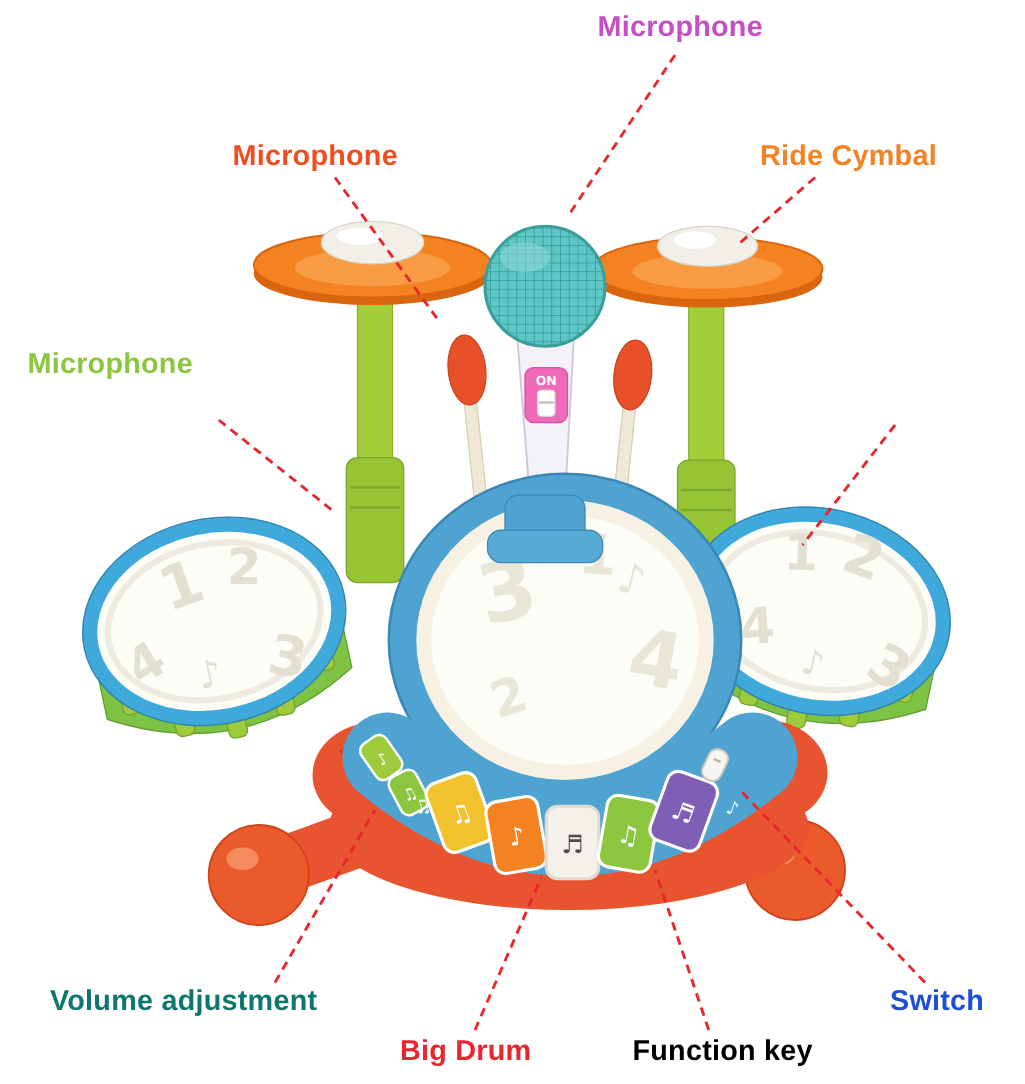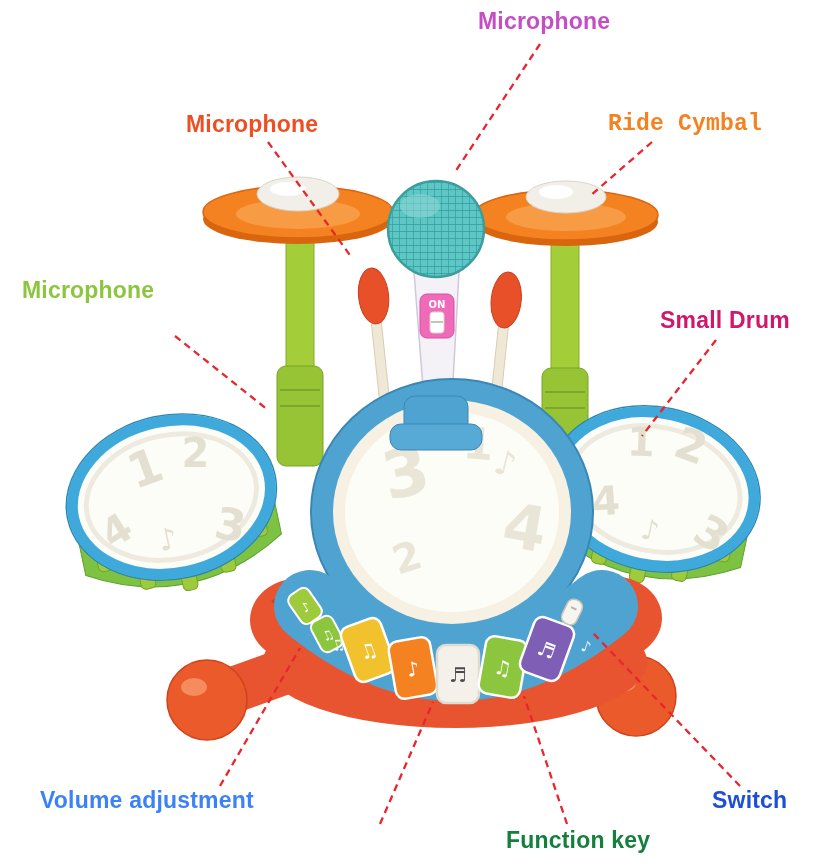--- a/index.html
+++ b/index.html
@@ -213,38 +213,38 @@
   </svg>
 
   <div class="label" style="left:478px;top:8px;color:#c44fc4;">
     <span>Microphone</span>
   </div>
 
   <div class="label" style="left:186px;top:111px;color:#ef4e23;">
     <span>Microphone</span>
   </div>
 
-  <div class="label" style="left:608px;top:111px;color:#f58220;font-family:Liberation Mono, monospace;">
+  <div class="label" style="left:608px;top:111px;color:#f58220;">
     <span>Ride Cymbal</span>
   </div>
 
   <div class="label two-line" style="left:22px;top:276px;color:#8cc63e;">
     <span>Microphone</span>
   </div>
 
-  <div class="label" style="left:660px;top:307px;color:#d1176b;">
-    <span>Small Drum</span>
-  </div>
-
-  <div class="label" style="left:40px;top:787px;color:#3b82f6;">
+
+  <div class="label" style="left:40px;top:787px;color:#0f766e;">
     <span>Volume adjustment</span>
   </div>
 
-
-  <div class="label" style="left:506px;top:827px;color:#15803d;">
+  <div class="label" style="left:320px;top:827px;color:#e8262d;">
+    <span>Big Drum</span>
+  </div>
+
+  <div class="label" style="left:506px;top:827px;color:#000000;">
     <span>Function key</span>
   </div>
 
   <div class="label" style="left:712px;top:787px;color:#1d4ed8;">
     <span>Switch</span>
   </div>
 
 </div>
 
 </body></html>

